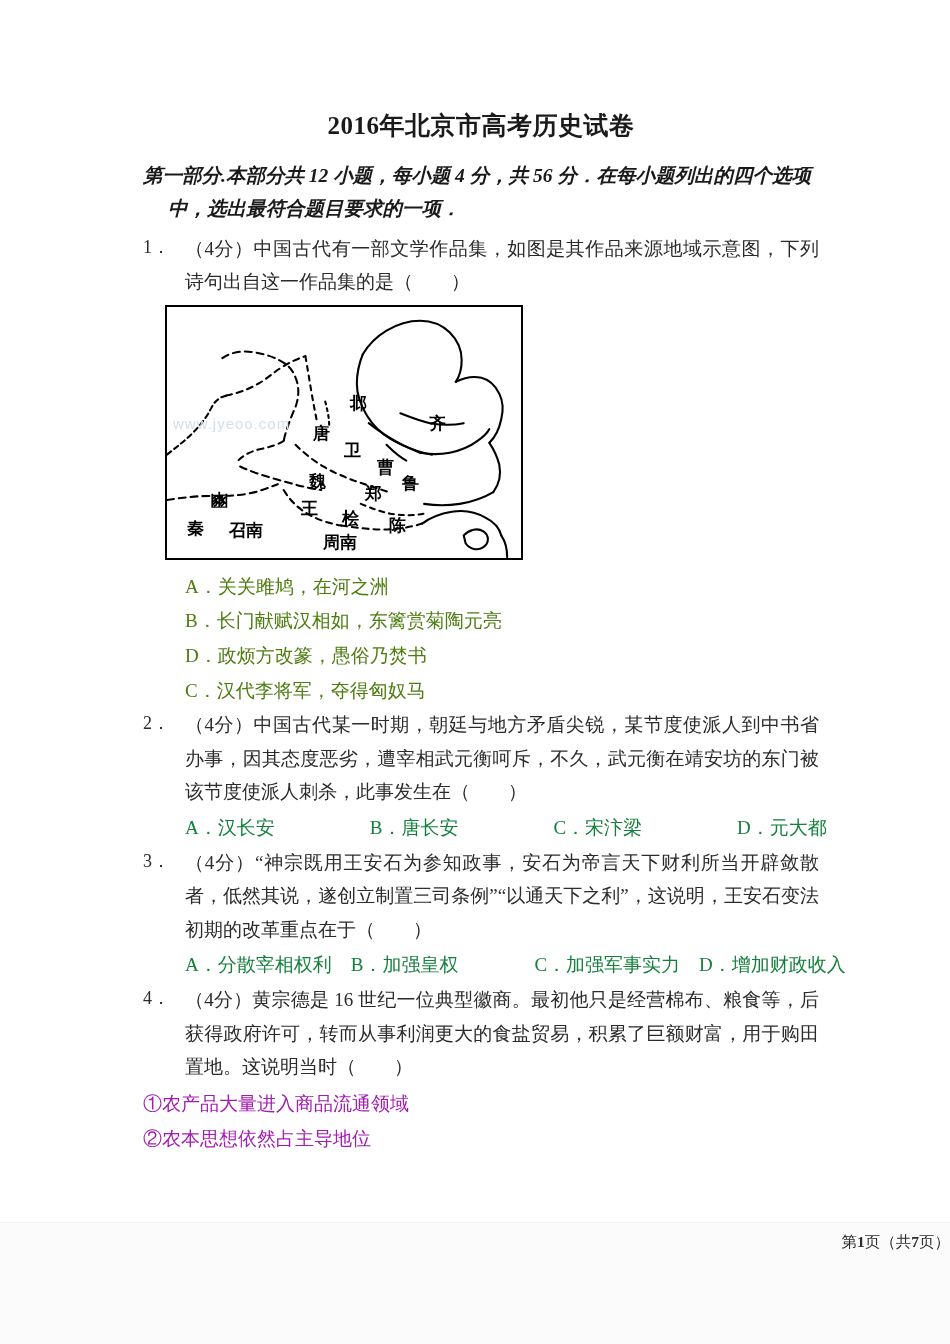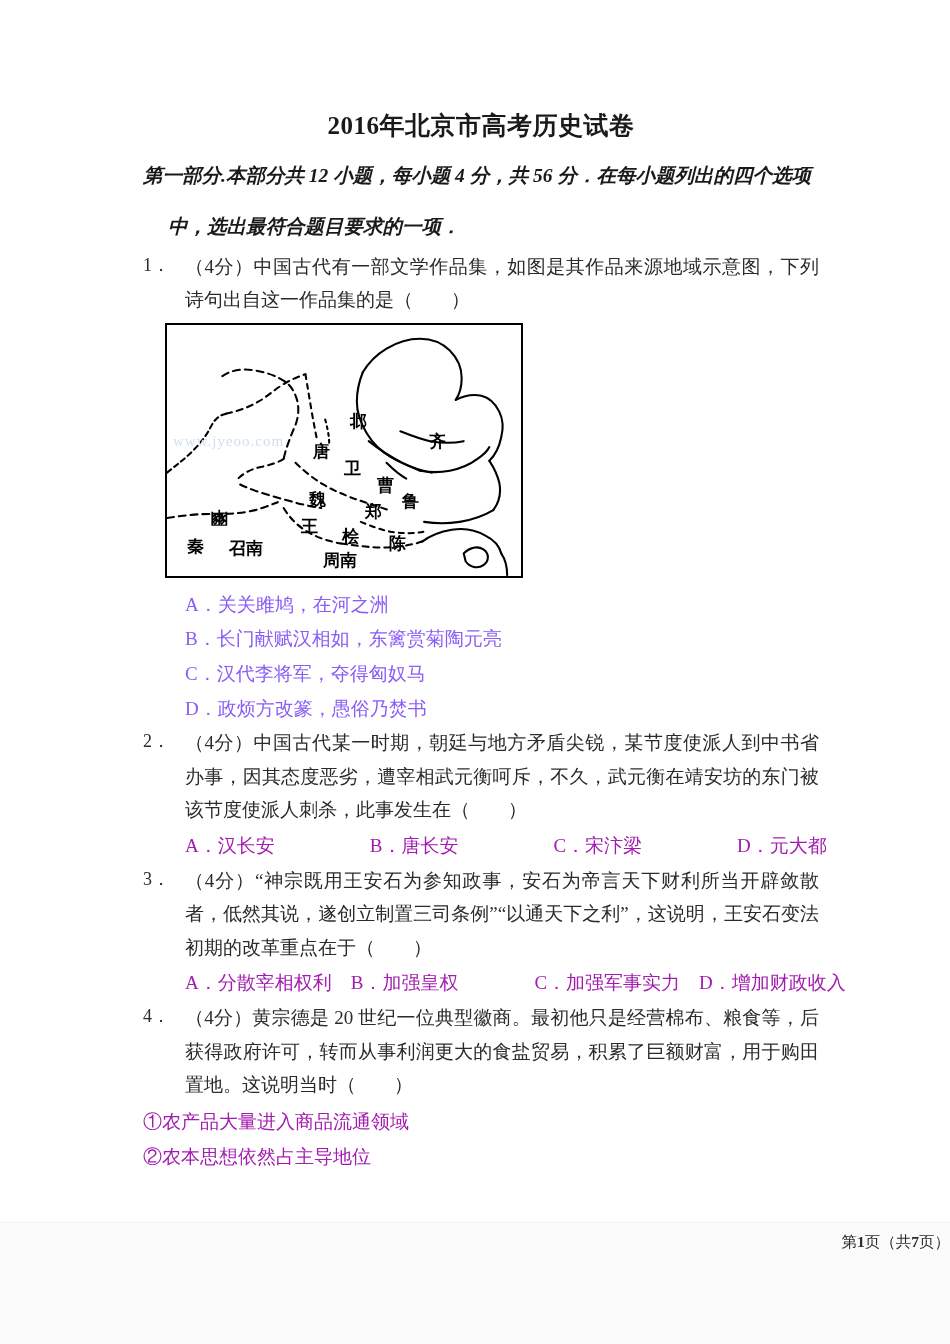--- a/index.html
+++ b/index.html
@@ -48,21 +48,20 @@
     font-weight: bold;
     line-height: 1.72;
     color: #1a1a1a;
     margin: 0 0 6px 0;
     text-indent: 0;
     font-style: italic;
   }
   .section-head .ind {
     display: block;
     padding-left: 25px;
-    margin-top: 18px;
   }
 
   
   .q {
     margin: 0 0 2px 0;
     font-size: 19px;
     line-height: 1.77;
     color: #2b2b2b;
   }
   .q-body {
@@ -85,27 +84,27 @@
   }
 
   
   .opts-block {
     padding-left: 42px;
     margin-top: 1px;
   }
   .opt {
     font-size: 19px;
     line-height: 1.82;
-    color: #8b5cf6;
+    color: #4d7c0f;
     white-space: pre;
   }
   .opts-row {
     font-size: 19px;
     line-height: 1.82;
-    color: #a21caf;
+    color: #15803d;
     white-space: pre;
   }
 
   
   .stmt {
     font-size: 19px;
     line-height: 1.85;
     color: #a21caf;
     padding-left: 0;
   }
@@ -129,21 +128,21 @@
     left: 0; top: 0;
     width: 100%;
     height: 100%;
   }
   .map-watermark {
     position: absolute;
     left: 6px;
     top: 108px;
     font-size: 15px;
     color: #cfe0ee;
-    font-family: Liberation Serif, serif;
+    font-family: Liberation Sans, sans-serif;
     letter-spacing: 1px;
     user-select: none;
   }
   .map-label {
     position: absolute;
     font-family: "Liberation Serif", "DejaVu Serif", serif;
     font-weight: bold;
     color: #000;
     font-size: 17px;
     line-height: 1;
@@ -252,22 +251,22 @@
         <span class="map-label" style="left:222px;top:210px;">陈</span>
         <span class="map-label" style="left:20px;top:213px;">秦</span>
         <span class="map-label" style="left:62px;top:215px;">召南</span>
         <span class="map-label" style="left:156px;top:227px;">周南</span>
       </div>
     </div>
 
     <div class="opts-block">
       <div class="opt">A．关关雎鸠，在河之洲</div>
       <div class="opt">B．长门献赋汉相如，东篱赏菊陶元亮</div>
+      <div class="opt">D．政烦方改篆，愚俗乃焚书</div>
       <div class="opt">C．汉代李将军，夺得匈奴马</div>
-      <div class="opt">D．政烦方改篆，愚俗乃焚书</div>
     </div>
 
     <div class="q">
       <div class="q-body">
         <span class="q-num">2．</span>
         <span class="q-text">（4分）中国古代某一时期，朝廷与地方矛盾尖锐，某节度使派人到中书省办事，因其态度恶劣，遭宰相武元衡呵斥，不久，武元衡在靖安坊的东门被该节度使派人刺杀，此事发生在（　　）</span>
       </div>
     </div>
     <div class="opts-block">
       <div class="opts-row">A．汉长安　　　　　B．唐长安　　　　　C．宋汴梁　　　　　D．元大都</div>
@@ -279,21 +278,21 @@
         <span class="q-text">（4分）“神宗既用王安石为参知政事，安石为帝言天下财利所当开辟敛散者，低然其说，遂创立制置三司条例”“以通天下之利”，这说明，王安石变法初期的改革重点在于（　　）</span>
       </div>
     </div>
     <div class="opts-block">
       <div class="opts-row">A．分散宰相权利　B．加强皇权　　　　C．加强军事实力　D．增加财政收入</div>
     </div>
 
     <div class="q">
       <div class="q-body">
         <span class="q-num">4．</span>
-        <span class="q-text">（4分）黄宗德是 20 世纪一位典型徽商。最初他只是经营棉布、粮食等，后获得政府许可，转而从事利润更大的食盐贸易，积累了巨额财富，用于购田置地。这说明当时（　　）</span>
+        <span class="q-text">（4分）黄宗德是 16 世纪一位典型徽商。最初他只是经营棉布、粮食等，后获得政府许可，转而从事利润更大的食盐贸易，积累了巨额财富，用于购田置地。这说明当时（　　）</span>
       </div>
     </div>
 
     <div class="stmt">①农产品大量进入商品流通领域</div>
     <div class="stmt">②农本思想依然占主导地位</div>
 
   </div>
 
   <div class="footer">
     <div class="footer-inner"><span>第</span><b>1</b><span>页（共</span><b>7</b><span>页）</span></div>

